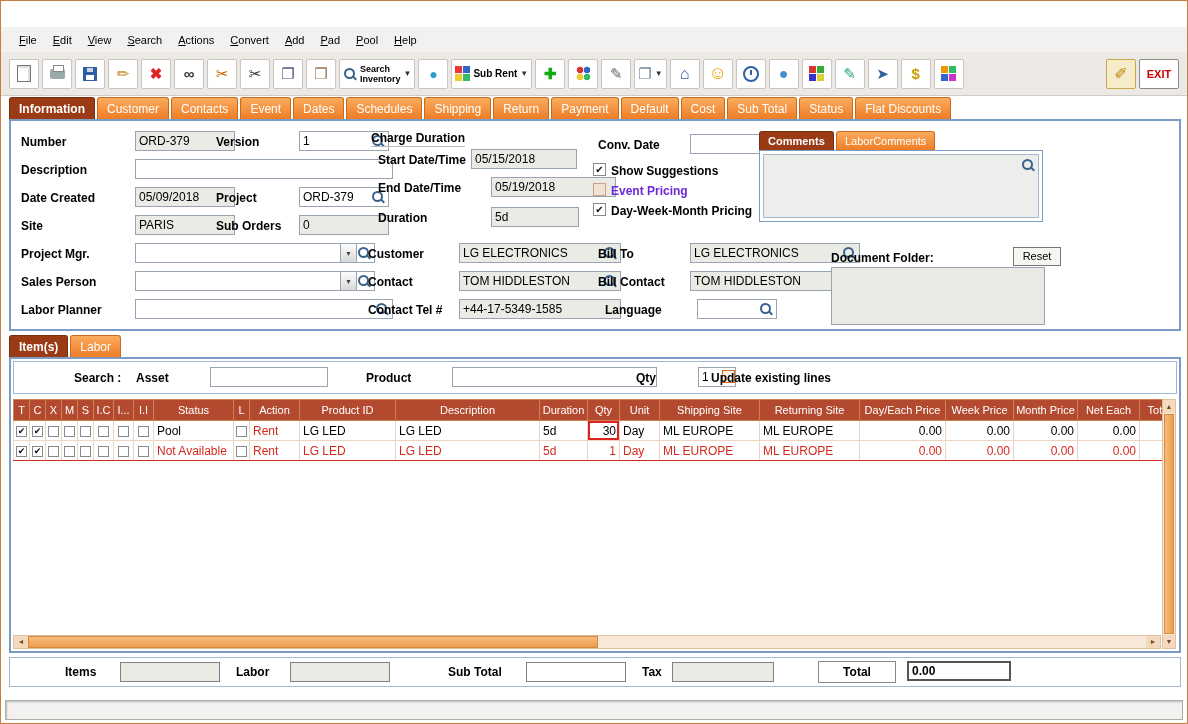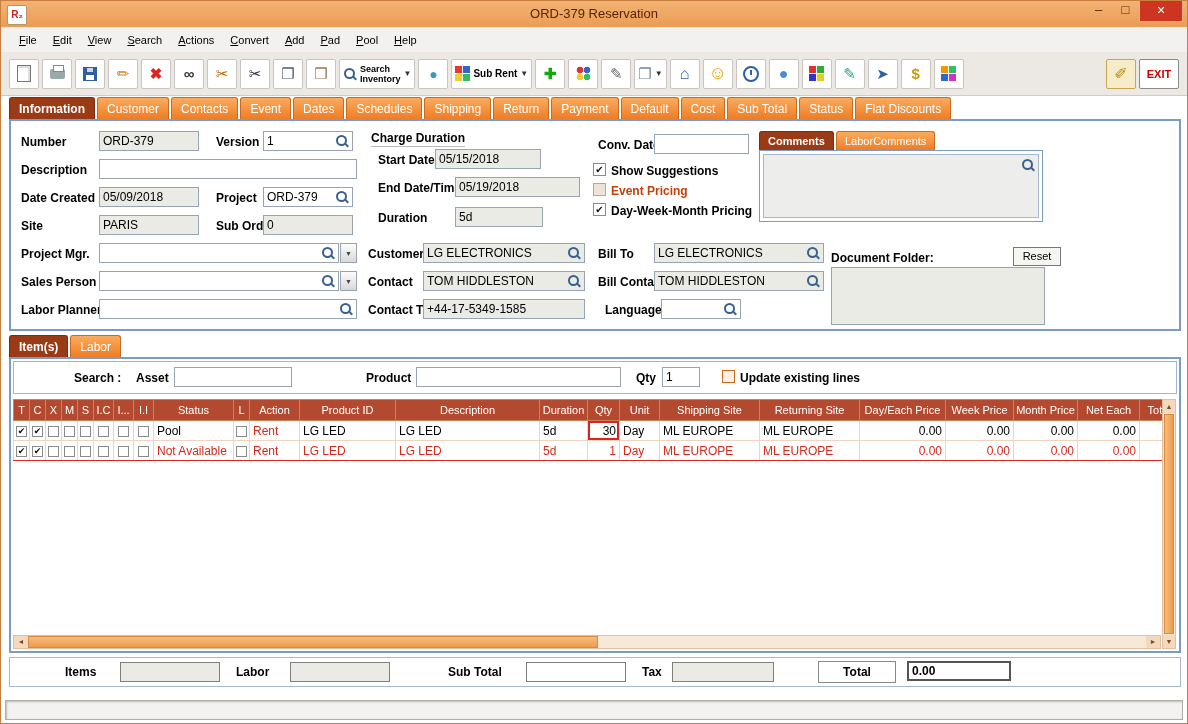--- a/index.html
+++ b/index.html
@@ -66,22 +66,22 @@
   .tab{height:22px;padding:0 9px;display:flex;align-items:center;color:#fff;font-size:12px;
        background:linear-gradient(#fbab5e,#ee7d25);border:1px solid #c96a20;border-bottom:none;border-radius:3px 3px 0 0;box-sizing:border-box;white-space:nowrap;}
   .tab.selected{background:#9a3b16;border-color:#7a2c0e;font-weight:bold;}
   .tab.mini{height:19px;font-size:11px;padding:0 8px;}
 
   
   .panel{position:absolute;left:8px;top:118px;width:1172px;height:212px;border:2px solid #7a9cc6;box-sizing:border-box;background:#fff;}
   .ipanel{position:absolute;left:8px;top:356px;width:1172px;height:296px;border:2px solid #7a9cc6;box-sizing:border-box;background:#fff;}
   .lbl{position:absolute;white-space:nowrap;font-size:12px;font-weight:bold;}
   .lbl.b{font-weight:bold;}
-  .lbl.dis{color:#c2410c;}
-  .fld{position:absolute;height:20px;border:1px solid #98a4b2;background:#fff;box-sizing:border-box;display:flex;align-items:center;padding:0 3px;overflow:hidden;font-size:12px;}
+  .lbl.dis{color:#6d28d9;}
+  .fld{position:absolute;height:20px;border:1px solid #98a4b2;background:#fff;box-sizing:border-box;display:flex;align-items:center;padding:0 3px;overflow:hidden;font-size:12px;margin-left:36px;}
   .fld.gray{background:#ebebe6;}
   .fld .val{flex:1;overflow:hidden;white-space:nowrap;}
   .combo-btn{position:absolute;width:17px;height:20px;border:1px solid #98a4b2;background:linear-gradient(#fdfdfd,#d8d8d8);box-sizing:border-box;display:flex;align-items:center;justify-content:center;font-size:7px;color:#444;}
   .cbx{position:absolute;width:13px;height:13px;border:1px solid #8a8a8a;background:#fff;box-sizing:border-box;text-align:center;line-height:11px;font-size:10px;color:#111;}
   .cbx.checked::after{content:"✔";}
   .cbx.dis{background:#efe3d3;border-color:#c9a186;}
   .cbx.orange{border-color:#d2691e;background:#fdf2e5;}
   .groupbox-title{position:absolute;font-weight:bold;font-size:12px;border-bottom:1px solid #bbb;padding-bottom:1px;}
   .comments-box{position:absolute;border:1px solid #7a9cc6;background:#fff;padding:3px;box-sizing:border-box;}
   .comments-inner{width:100%;height:100%;background:#ededeb;border:1px solid #a8b8cc;box-sizing:border-box;position:relative;}
@@ -119,29 +119,20 @@
   .tot-fld.bold{font-weight:bold;border:2px solid #555;}
   .total-label-box{position:absolute;border:1px solid #888;text-align:center;font-weight:bold;box-sizing:border-box;}
 
   .statusbar{position:absolute;left:4px;right:4px;bottom:3px;height:20px;background:#f4f2f0;border:1px solid #b0aea8;box-shadow:inset 1px 1px 2px #bbb;box-sizing:border-box;}
 </style>
 </head>
 <body>
 
 <div class="window">
 
-  <div class="titlebar">
-    <div class="app-icon">R₂</div>
-    <div class="win-title">ORD-379 Reservation</div>
-    <div class="win-controls">
-      <div class="win-btn">–</div>
-      <div class="win-btn">□</div>
-      <div class="win-btn close">×</div>
-    </div>
-  </div>
 
   <div class="menubar">
     <span class="menu-item">File</span>
     <span class="menu-item">Edit</span>
     <span class="menu-item">View</span>
     <span class="menu-item">Search</span>
     <span class="menu-item">Actions</span>
     <span class="menu-item">Convert</span>
     <span class="menu-item">Add</span>
     <span class="menu-item">Pad</span>
@@ -401,21 +392,21 @@
         </div>
       <span class="lbl" style="left:352px;top:9px">Product</span>
       <div class="fld" style="left:402px;top:5px;width:205px">
           <span class="val"></span>
         </div>
       <span class="lbl" style="left:622px;top:9px">Qty</span>
       <div class="fld" style="left:648px;top:5px;width:38px">
           <span class="val">1</span>
         </div>
       <span class="cbx orange" style="left:708px;top:8px"></span>
-      <span class="lbl" style="left:726px;top:9px">Update existing lines</span>
+      <span class="lbl" style="left:697px;top:9px">Update existing lines</span>
     </div>
 
     <div class="tblwrap">
       <table class="grid">
         <colgroup>
           <col style="width:16px">
             <col style="width:16px">
             <col style="width:16px">
             <col style="width:16px">
             <col style="width:16px">

